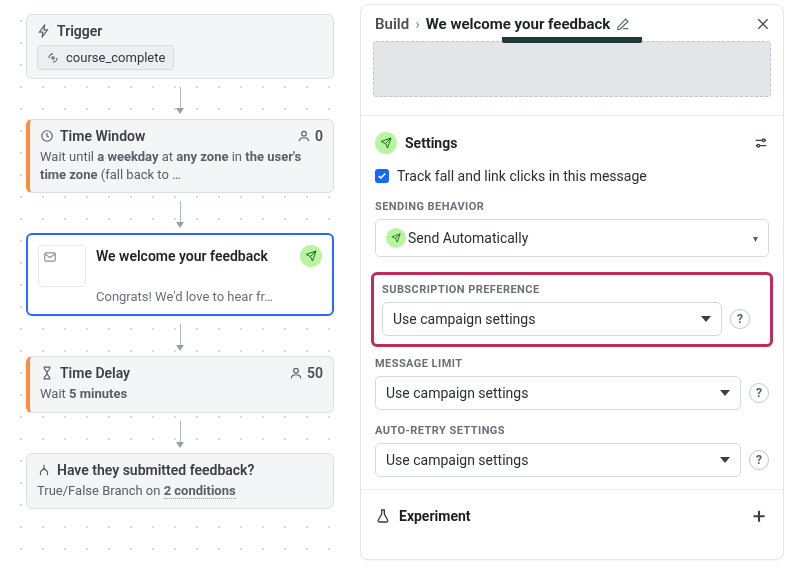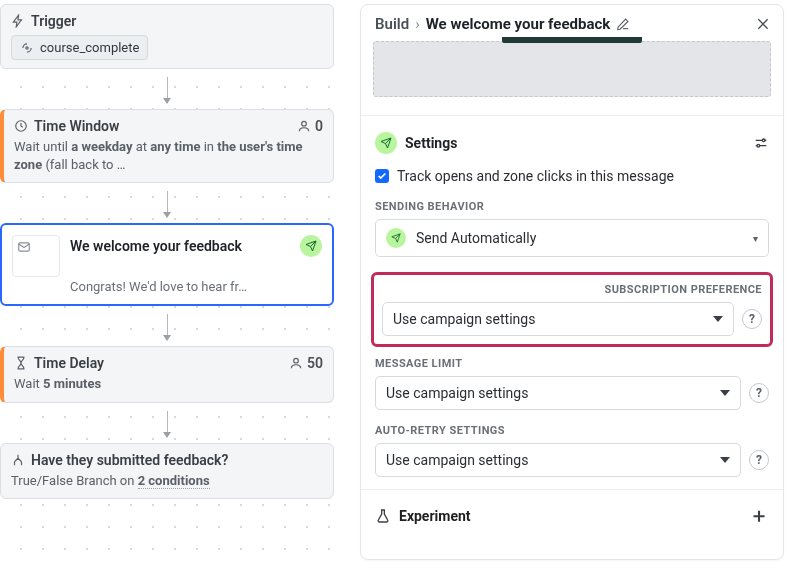--- a/index.html
+++ b/index.html
@@ -9,23 +9,23 @@
     font-size: 14px;
     color: #1f1f1f;
     background: #fff;
     width: 792px;
     height: 568px;
     overflow: hidden;
     position: relative;
   }
   .canvas {
     position: absolute;
-    left: 0; top: 2px;
+    left: 0; top: 12px;
     width: 350px; height: 400px;
-    padding: 0 16px 0 0;
+    padding: 0 16px 0 26px;
   }
   .dots {
     position: absolute; left:0; top:0; width:350px; height:568px;
     background-image: radial-gradient(#d6d8dc 1px, transparent 1px);
     background-size: 22px 22px;
     background-position: 10px 10px;
     z-index: 0;
   }
   .canvas .node, .canvas .node-selected {
     position: relative;
@@ -149,41 +149,40 @@
   }
   .chk {
     width:14px;height:14px;border-radius:3px;background:#1368ff;
     display:flex;align-items:center;justify-content:center;color:#fff;font-size:10px;
   }
   .field-lbl {
     font-size:11px; letter-spacing:0.04em; color:#6a7078; font-weight:700;
     margin:4px 0 6px 0;
   }
   .select {
-    display:flex; align-items:center; gap:10px;
+    display:flex; align-items:center; gap:2px;
     border:1px solid #d7dadd; border-radius:5px;
     padding:8px 10px; background:#fff;
     font-size:14px; color:#2a2e33;
     cursor:pointer;
   }
   .select .chev { margin-left:auto; width:0;height:0;border-left:5px solid transparent;border-right:5px solid transparent;border-top:6px solid #3a3f45; }
   .select .native-chev { margin-left:auto; color:#5b6068; font-size:10px; }
   .field-row {
     display:flex; align-items:center; gap:8px; margin-bottom:14px;
   }
   .field-row .select { flex:1; }
   .help {
     width:20px;height:20px;border:1px solid #c4c8cd;border-radius:50%;
     display:flex;align-items:center;justify-content:center;color:#5b6068;font-size:12px;font-weight:700;
     cursor:pointer;
   }
   .field-highlight {
-    border:3px solid #c22a5a; border-radius:6px; padding:8px 8px 8px 8px;
+    border:3px solid #c22a5a; border-radius:6px; padding:8px 20px 8px 8px;
     margin:15px -4px 10px -4px;
-    text-align:right;
   }
   .field-highlight .field-lbl { margin-top:0; }
   
   .experiment-row {
     display:flex; align-items:center; gap:8px;
     padding:12px 14px; border-top:1px solid #eceff2;
     font-weight:700;
   }
   .experiment-row .plus { margin-left:auto; font-size:20px; color:#3a3f45; cursor:pointer; }
   
@@ -240,21 +239,21 @@
       <span>Time Window</span>
       <span class="count">
         <svg class="ic-sm" viewBox="0 0 24 24" fill="none" stroke="#5b6068" stroke-width="2">
             <circle cx="12" cy="8" r="4"></circle>
             <path d="M4 21c0-4 4-6 8-6s8 2 8 6"></path>
           </svg>
         <span>0</span>
       </span>
     </div>
     <div class="node-sub">
-      <span>Wait until </span><span class="bold">a weekday</span><span> at </span><span class="bold">any time</span><span> in </span><span class="bold">the user's time zone</span><span> (fall back to …</span>
+      <span>Wait until </span><span class="bold">a weekday</span><span> at </span><span class="bold">any zone</span><span> in </span><span class="bold">the user's time zone</span><span> (fall back to …</span>
     </div>
   </div>
   <div class="connector">
       <div class="line"></div>
       <div class="arrow"></div>
     </div>
 
   <div class="node-selected">
     <div class="thumb">
       <svg class="ic-sm" viewBox="0 0 24 24" fill="none" stroke="#8b9097" stroke-width="2">
@@ -360,21 +359,21 @@
           </svg>
       </span>
     </div>
 
     <div class="chk-row">
       <span class="chk">
         <svg width="10" height="10" viewBox="0 0 24 24" stroke="#fff" stroke-width="4" fill="none">
             <path d="M4 12l5 5L20 6"></path>
           </svg>
       </span>
-      <span>Track opens and zone clicks in this message</span>
+      <span>Track fall and link clicks in this message</span>
     </div>
 
     <div class="field-lbl">SENDING BEHAVIOR</div>
     <div class="field-row">
       <div class="select">
         <span class="plane-circle" style="width:20px;height:20px;">
           <svg width="10" height="10" viewBox="0 0 24 24" fill="none" stroke="#156a2a" stroke-width="2">
               <path d="M22 2 11 13"></path>
               <path d="M22 2 15 22l-4-9-9-4 20-7z"></path>
             </svg>

